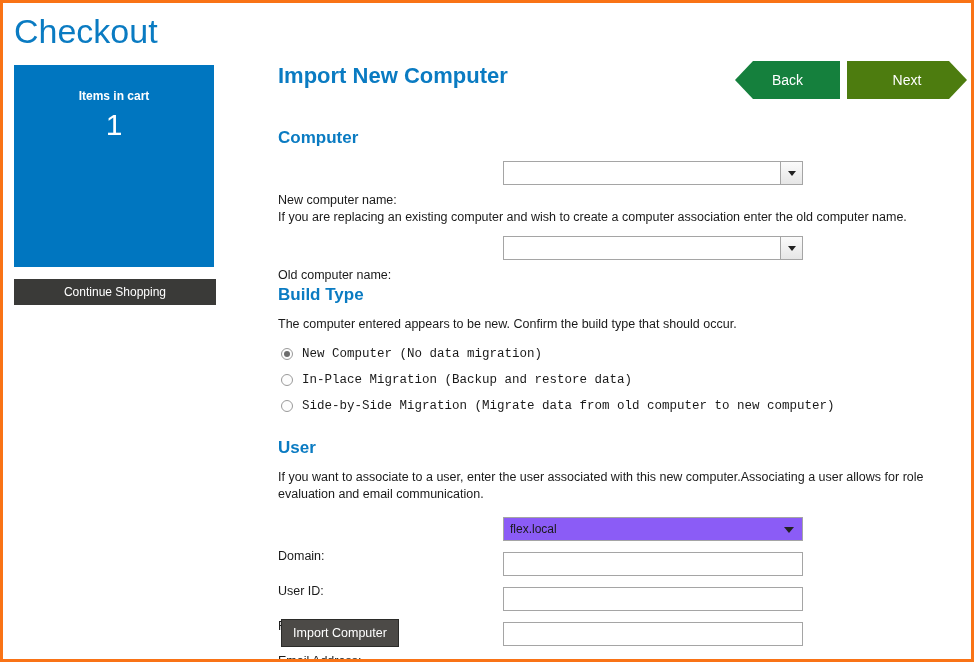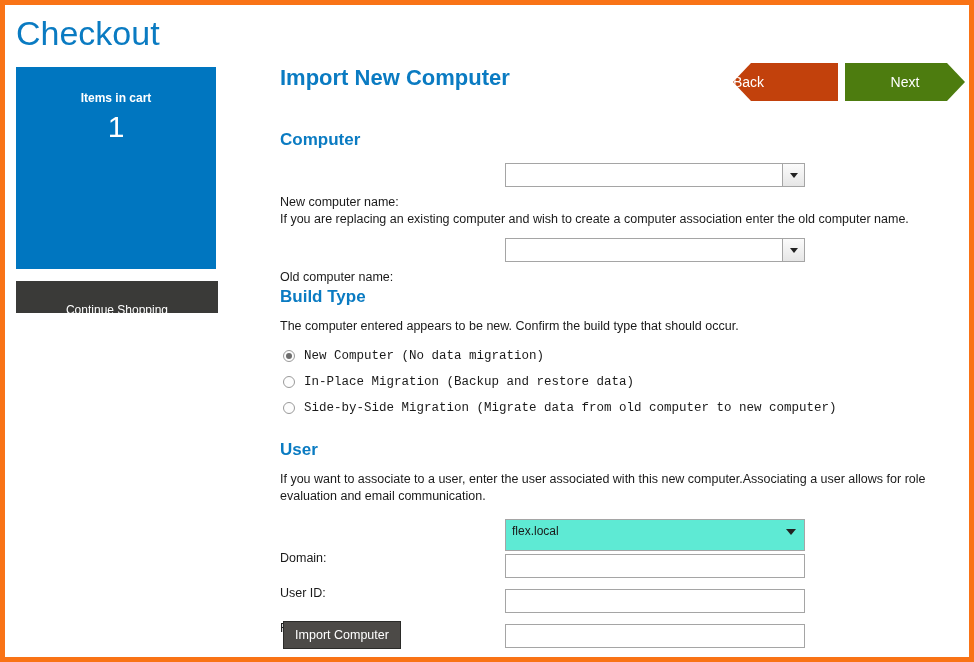--- a/index.html
+++ b/index.html
@@ -9,21 +9,21 @@
   }
   body {
     font-family: "Liberation Sans", sans-serif;
     -webkit-font-smoothing: antialiased;
   }
   #app {
     position: relative;
     width: 974px;
     height: 662px;
     box-sizing: border-box;
-    border: 5px solid #f97316;
+    border: 3px solid #f97316;
     background: #ffffff;
     overflow: hidden;
   }
   .page-title {
     position: absolute;
     left: 11px;
     top: 8px;
     font-size: 34px;
     color: #0a7bc2;
     font-weight: normal;
@@ -66,21 +66,21 @@
     top: 276px;
     width: 202px;
     height: 26px;
     background: #3a3a38;
     color: #ffffff;
     font-size: 12px;
     border: none;
     cursor: pointer;
     font-family: "Liberation Sans", sans-serif;
     line-height: 26px;
-    padding: 16px;
+    padding: 0;
     text-align: center;
   }
 
   
   .content {
     position: absolute;
     left: 275px;
     top: 58px;
     right: 4px;
   }
@@ -105,25 +105,25 @@
     right: 4px;
     top: 58px;
     height: 38px;
   }
   .btn-back {
     position: absolute;
     right: 127px;
     top: 0;
     width: 105px;
     height: 38px;
-    background: #c2410c;
+    background: #15803d;
     color: #ffffff;
     font-size: 14px;
     line-height: 38px;
-    text-align: left;
+    text-align: center;
     cursor: pointer;
     clip-path: polygon(18px 0, 100% 0, 100% 100%, 18px 100%, 0 50%);
   }
   .btn-next {
     position: absolute;
     right: 0;
     top: 0;
     width: 120px;
     height: 38px;
     background: #4d7c0f;
@@ -186,23 +186,23 @@
     left: 6px;
     top: 3px;
     font-size: 12px;
     color: #1a1a1a;
   }
   .select-flat {
     position: absolute;
     left: 225px;
     top: 0;
     width: 300px;
-    height: 32px;
+    height: 24px;
     border: 1px solid #a5a5a5;
-    background: #5eead4;
+    background: #8b5cf6;
     box-sizing: border-box;
   }
   .select-flat .sel-value {
     position: absolute;
     left: 6px;
     top: 4px;
     font-size: 12px;
     color: #1a1a1a;
   }
   .select-flat .sel-arrow {

